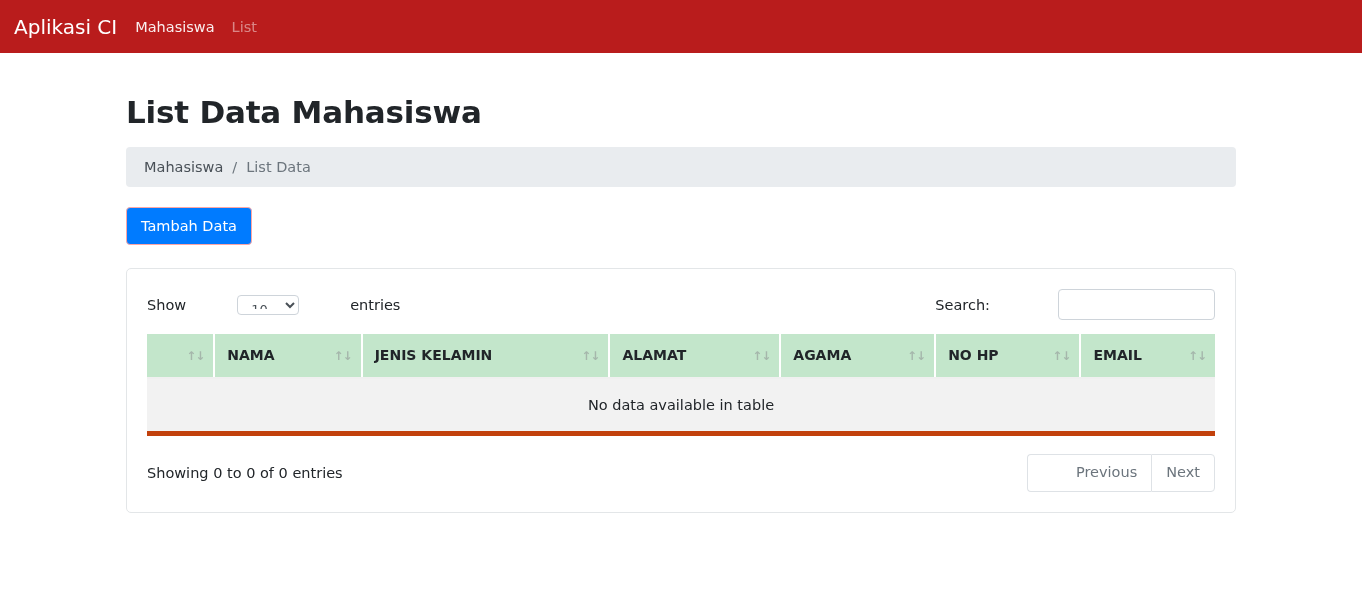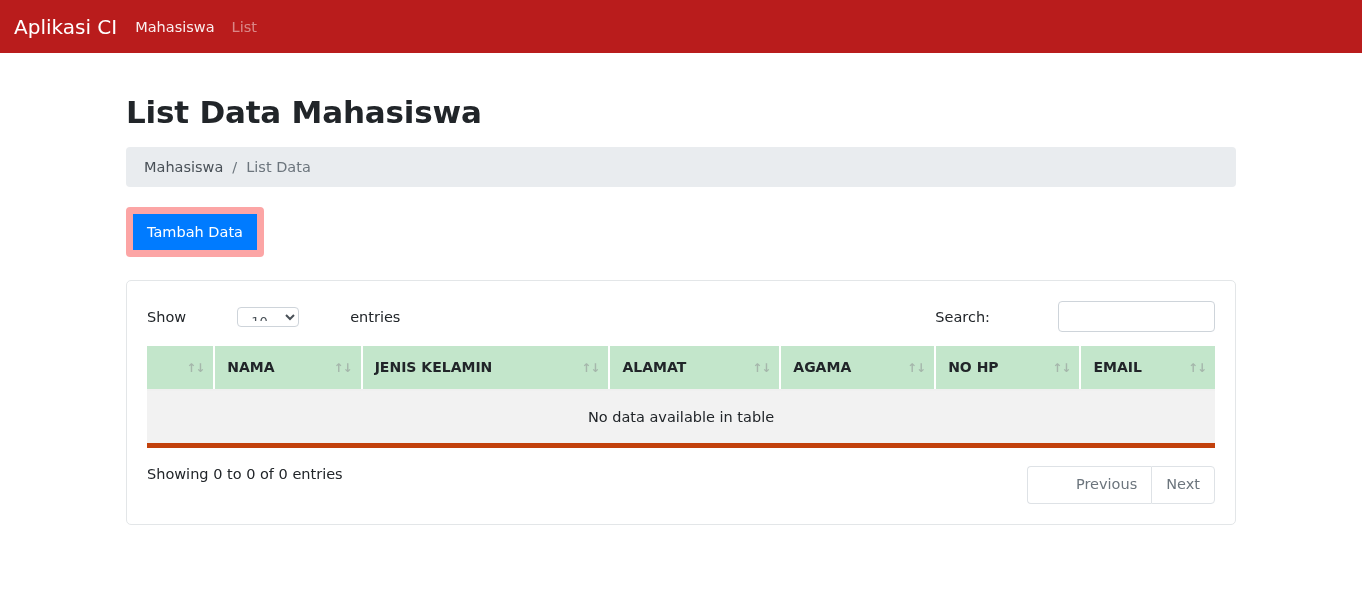--- a/index.html
+++ b/index.html
@@ -82,21 +82,21 @@
     margin: 0 9px;
   }
   .breadcrumb .current {
     color: #6c757d;
   }
 
   
   .btn-primary {
     display: inline-block;
     background: #007bff;
-    border: 7px solid #fca5a5;
+    border: 1px solid #fca5a5;
     color: #fff;
     font-size: 14.5px;
     font-family: inherit;
     padding: 8px 14px;
     border-radius: 4px;
     cursor: pointer;
     line-height: 1.4;
     margin-bottom: 23px;
   }
 
@@ -183,21 +183,21 @@
     font-size: 14.5px;
     text-align: center;
     padding: 18px 10px;
     border-bottom: 5px solid #c2410c;
   }
 
   
   .dt-bottom {
     display: flex;
     justify-content: space-between;
-    align-items: flex-start;
+    align-items: center;
     margin-top: 18px;
     gap: 36px;
   }
   .dt-info {
     font-size: 14.5px;
     color: #212529;
   }
   .pagination {
     display: flex;
   }

